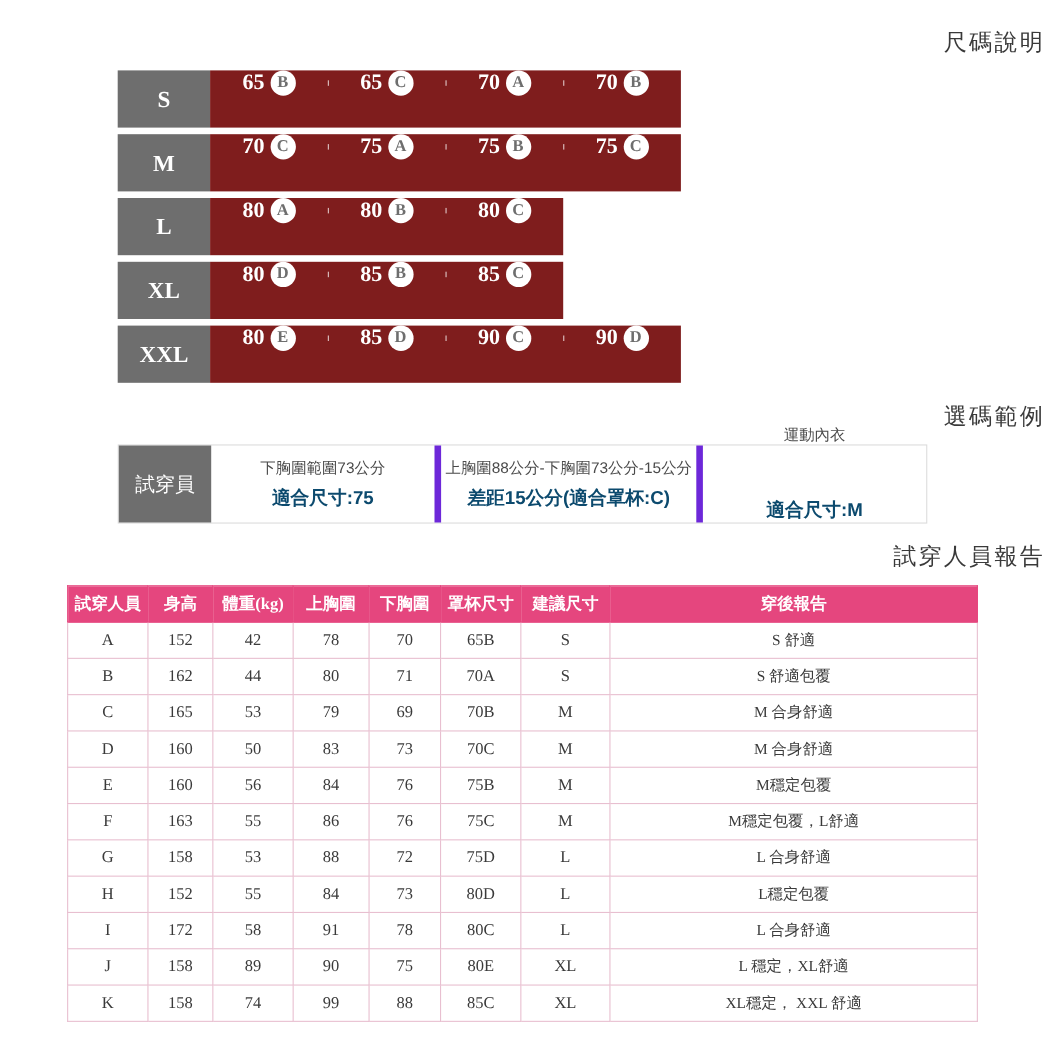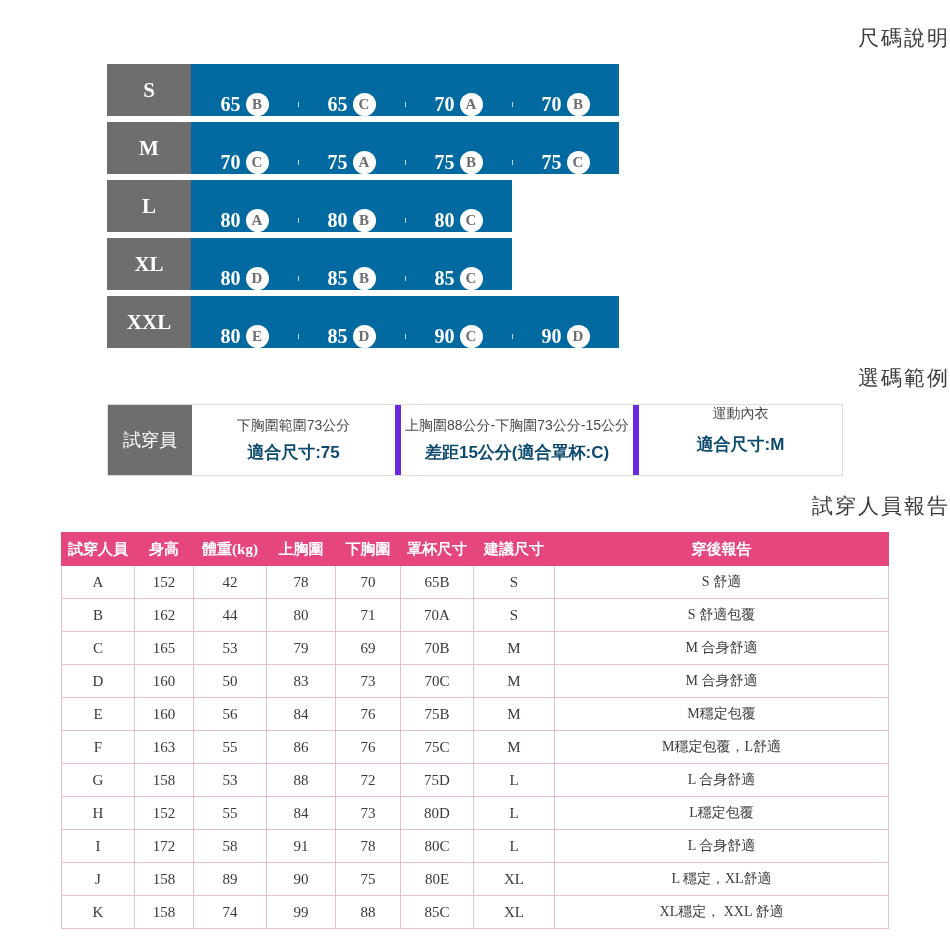--- a/index.html
+++ b/index.html
@@ -51,23 +51,23 @@
     background: #6e6e6e;
     color: #ffffff;
     font-size: 21px;
     font-weight: bold;
     display: flex;
     align-items: center;
     justify-content: center;
     font-family: "Liberation Serif", serif;
   }
   .size-cells {
-    background: #0369a1;
-    display: flex;
-    align-items: flex-end;
+    background: #7f1d1d;
+    display: flex;
+    align-items: flex-start;
     flex: 0 0 auto;
   }
   .size-cell {
     display: flex;
     align-items: center;
     justify-content: center;
     color: #ffffff;
     font-size: 20px;
     font-weight: bold;
     width: 107px;
@@ -135,21 +135,22 @@
     margin-bottom: 6px;
     white-space: nowrap;
   }
   .example-bottom {
     font-size: 17px;
     font-weight: bold;
     color: #0c4a6e;
     white-space: nowrap;
   }
   .example-col.single {
-    justify-content: flex-start;
+    justify-content: flex-end;
+    gap: 37px;
   }
   .example-col.single .example-top { margin-bottom: 10px; }
 
   
   .report-table {
     width: 828px;
     margin: 12px auto 0 auto;
     border-collapse: collapse;
     font-size: 15px;
   }

